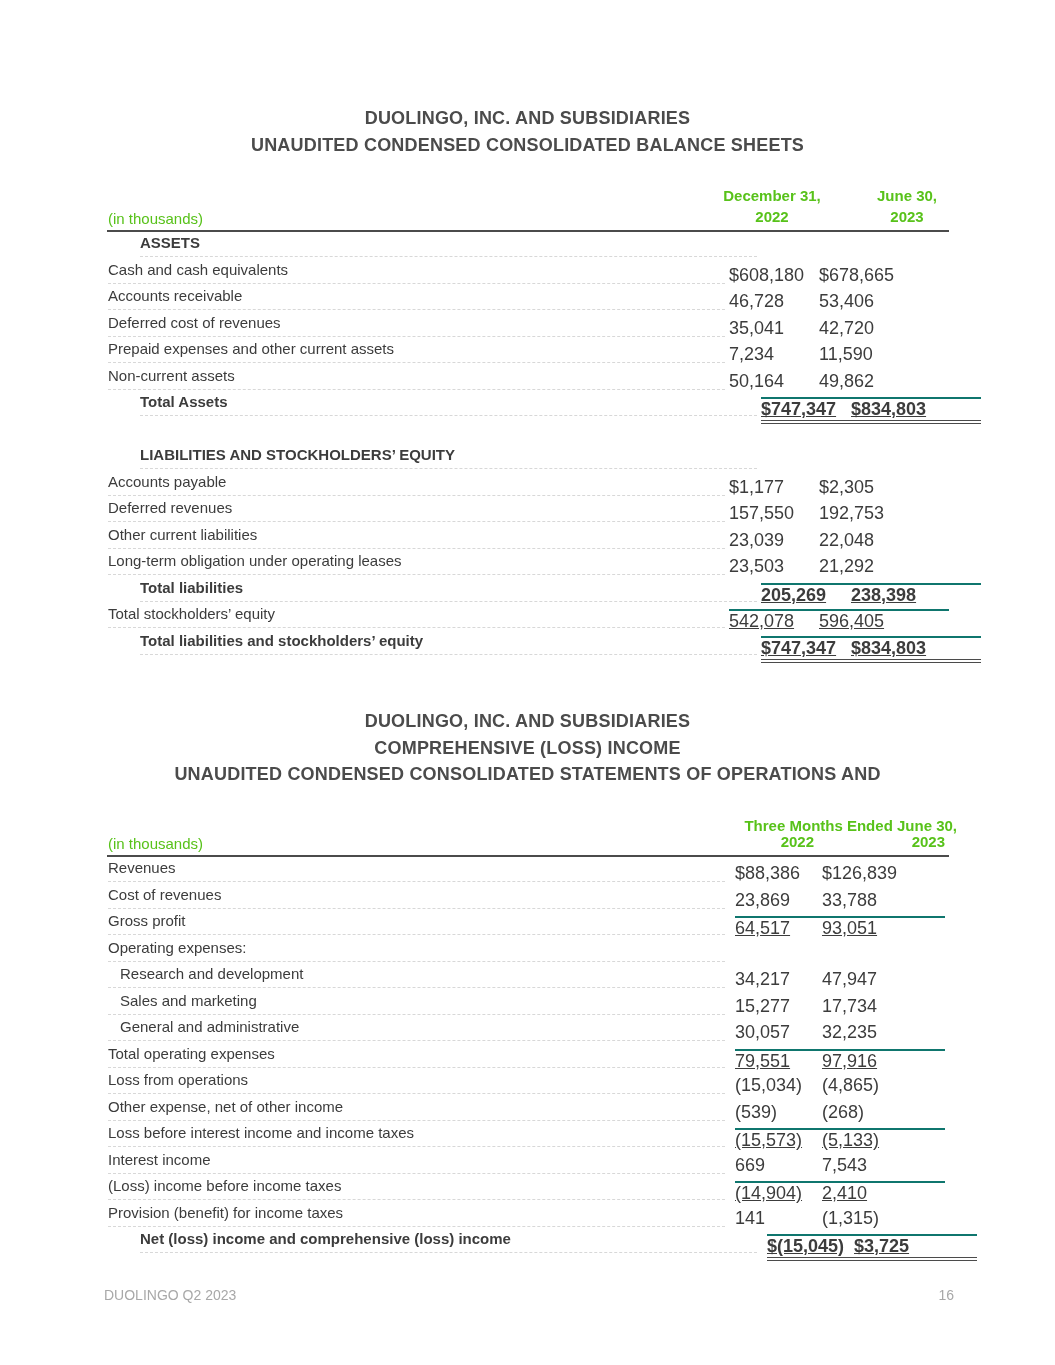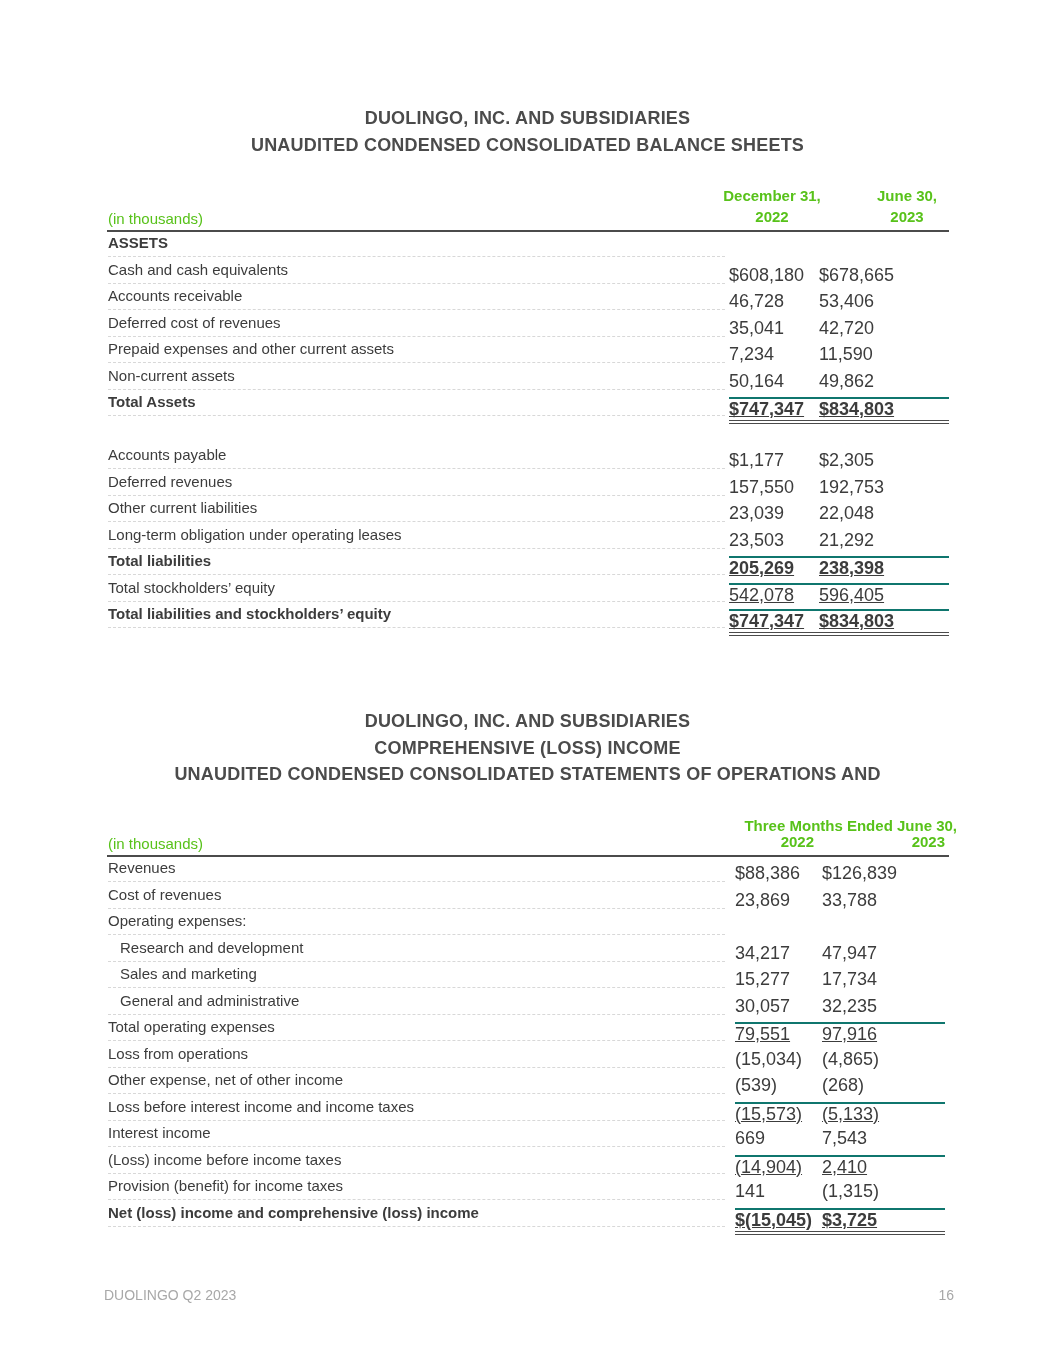--- a/index.html
+++ b/index.html
@@ -5,21 +5,21 @@
   html, body { margin: 0; padding: 0; background: #ffffff; }
   body { width: 1055px; height: 1365px; position: relative; font-family: "Liberation Sans", sans-serif; color: #3c3c3c; overflow: hidden; }
   .title { position: absolute; left: 0; width: 1055px; text-align: center; font-weight: bold; font-size: 18px; color: #4b4b4b; letter-spacing: 0.2px; line-height: 26.5px; }
   .tbl { position: absolute; left: 107px; width: 842px; }
   .hdr { position: relative; height: 48px; border-bottom: 2px solid #4b4b4b; }
   .hdr .units { position: absolute; left: 1px; bottom: 3px; color: #58c21a; font-size: 15px; }
   .hdr .col { position: absolute; bottom: 3px; color: #58c21a; font-size: 15px; font-weight: bold; text-align: center; line-height: 21px; }
   .row { position: relative; height: 26.5px; }
   .row .label { position: absolute; left: 1px; top: 2px; width: 617px; height: 22px; font-size: 15px; border-bottom: 1px dashed #d8d8d8; white-space: nowrap; }
   .row .label.indent { padding-left: 12px; width: 605px; }
-  .row.bold .label, .row.bold .v { font-weight: bold; }
+  .row.bold .label, .row.bold .v { font-weight: bold; margin-left: 32px; }
   .row .v { position: absolute; top: 6px; font-size: 18px; text-align: left; height: 20px; }
   .v1 { left: 622px; width: 82px; padding-right: 8px; }
   .v2 { left: 712px; width: 126px; padding-right: 4px; }
   .u-top { border-top: 2px solid #0f766e; text-decoration: underline; }
   .u-bottom-double { border-bottom: 4px double #4b4b4b; padding-bottom: 1px; }
   .tbl2 .v1 { left: 628px; width: 79px; padding-right: 8px; }
   .tbl2 .v2 { left: 715px; width: 123px; padding-right: 0px; }
   .spacer { height: 26.5px; }
   .footer { position: absolute; top: 1287px; font-size: 14px; color: #a8a8a8; }
 </style>
@@ -74,20 +74,23 @@
     <div class="v v2">49,862</div>
   </div>
   <div class="row bold">
     <div class="label">Total Assets</div>
     <div class="v v1 u-top u-bottom-double">$747,347</div>
     <div class="v v2 u-top u-bottom-double">$834,803</div>
   </div>
 
   <div class="spacer"></div>
 
+  <div class="row bold">
+    <div class="label">LIABILITIES AND STOCKHOLDERS’ EQUITY</div>
+  </div>
   <div class="row">
     <div class="label">Accounts payable</div>
     <div class="v v1">$1,177</div>
     <div class="v v2">$2,305</div>
   </div>
   <div class="row">
     <div class="label">Deferred revenues</div>
     <div class="v v1">157,550</div>
     <div class="v v2">192,753</div>
   </div>
@@ -136,20 +139,25 @@
     <div class="label">Revenues</div>
     <div class="v v1">$88,386</div>
     <div class="v v2">$126,839</div>
   </div>
   <div class="row">
     <div class="label">Cost of revenues</div>
     <div class="v v1">23,869</div>
     <div class="v v2">33,788</div>
   </div>
   <div class="row">
+    <div class="label">Gross profit</div>
+    <div class="v v1 u-top">64,517</div>
+    <div class="v v2 u-top">93,051</div>
+  </div>
+  <div class="row">
     <div class="label">Operating expenses:</div>
   </div>
   <div class="row">
     <div class="label indent">Research and development</div>
     <div class="v v1">34,217</div>
     <div class="v v2">47,947</div>
   </div>
   <div class="row">
     <div class="label indent">Sales and marketing</div>
     <div class="v v1">15,277</div>

